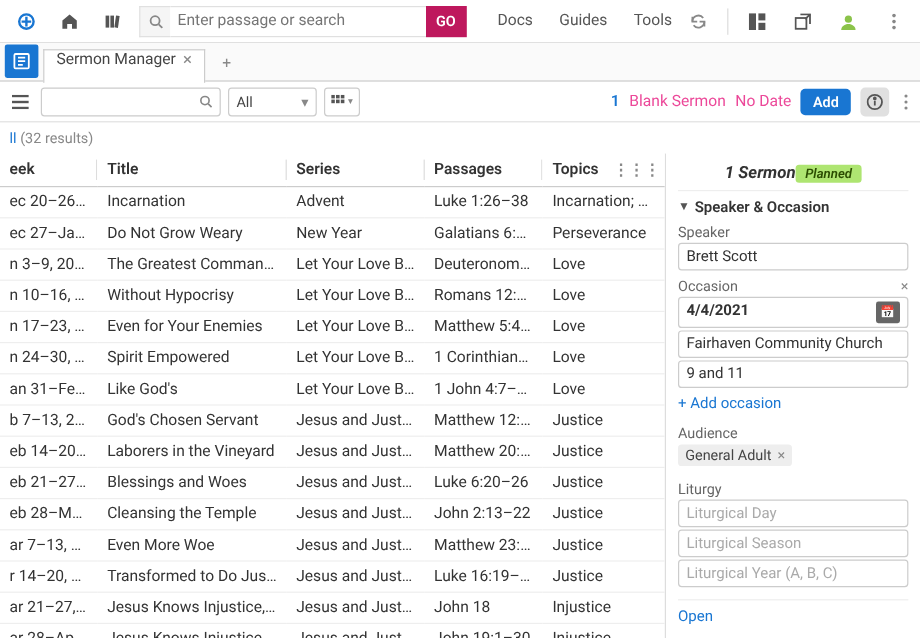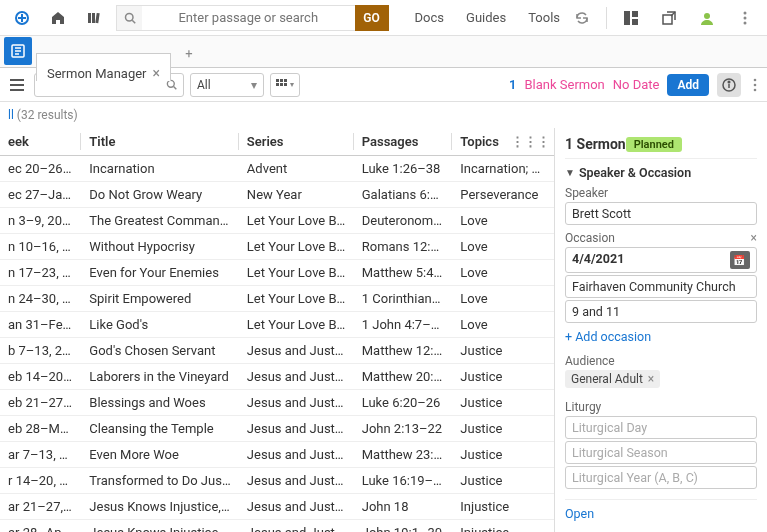--- a/index.html
+++ b/index.html
@@ -1,29 +1,29 @@
 <!DOCTYPE html>
 <html><head>
 <meta charset="utf-8">
 <style>
 * { box-sizing: border-box; margin: 0; padding: 0; font-family: -apple-system, BlinkMacSystemFont, "Segoe UI", Roboto, sans-serif; }
 body { font-size: 13px; color: #333; background: #fff; overflow: hidden; width: 767px; height: 532px; position: relative; }
 .topbar { height: 36px; display: flex; align-items: center; padding: 0 8px; gap: 8px; border-bottom: 1px solid #e0e0e0; }
 .topbar .icon-btn { width: 28px; height: 28px; display: flex; align-items: center; justify-content: center; cursor: pointer; color: #555; border-radius: 4px; }
 .searchwrap { flex: 1; display: flex; align-items: center; max-width: 300px; }
 .searchwrap .mag { width: 26px; height: 26px; background: #f5f5f5; display:flex;align-items:center;justify-content:center; color:#888; border:1px solid #e0e0e0; border-right:none; }
-.searchwrap input { flex:1; height:26px; border:1px solid #e0e0e0; border-left:none; border-right:none; padding:0 6px; font-size:13px; outline:none; color:#1d4ed8;text-align:center; }
-.go-btn { height:26px; width:34px; background:#a16207; color:#fff; border:none; font-weight:600; font-size:12px; cursor:pointer; }
+.searchwrap input { flex:1; height:26px; border:1px solid #e0e0e0; border-left:none; border-right:none; padding:0 6px; font-size:13px; outline:none; color:#1d4ed8; }
+.go-btn { height:26px; width:34px; background:#be185d; color:#fff; border:none; font-weight:600; font-size:12px; cursor:pointer; }
 .topnav { display:flex; gap:22px; margin-left:18px; }
 .topnav span { color:#555; cursor:pointer; }
 .topbar-right { margin-left:auto; display:flex; align-items:center; gap:10px; }
 .topbar-right .div { width:1px; height:22px; background:#ddd; }
 .tabbar { height:32px; display:flex; align-items:flex-end; border-bottom:1px solid #ccc; background:#fafafa; padding-left:4px; }
 .logo-tab { width:28px; height:28px; background:#1976d2; color:#fff; display:flex;align-items:center;justify-content:center; font-weight:bold; border-radius:2px; margin-right:4px; margin-bottom:2px;}
-.tab { height:28px; background:#fff; border:1px solid #ccc; border-bottom:none; padding:0 10px; display:flex; align-items:flex-end; gap:6px; font-size:13px; color:#444; position:relative; top:14px;}
+.tab { height:28px; background:#fff; border:1px solid #ccc; border-bottom:none; padding:0 10px; display:flex; align-items:flex-start; gap:6px; font-size:13px; color:#444; position:relative; top:2px;}
 .tab .close { color:#888; cursor:pointer; font-size:14px;}
 .addtab { width:28px; height:28px; display:flex;align-items:center;justify-content:center; color:#888; cursor:pointer; margin-left:4px;}
 .toolbar { height:34px; display:flex; align-items:center; padding:0 6px; gap:6px; border-bottom:1px solid #e0e0e0;}
 .tb-menu { width:22px; height:22px; display:flex;align-items:center;justify-content:center; color:#555; cursor:pointer; }
 .tb-search { width:150px; height:24px; border:1px solid #ccc; border-radius:3px; display:flex; align-items:center; padding:0 6px; color:#888; }
 .tb-search span { margin-left:auto; }
 .tb-filter { width:74px; height:24px; border:1px solid #ccc; border-radius:3px; display:flex; align-items:center; padding:0 6px; color:#444; font-size:12px;}
 .tb-filter .chev { margin-left:auto; color:#888;}
 .tb-view { width:30px; height:24px; border:1px solid #ccc; border-radius:3px; display:flex;align-items:center;justify-content:center; color:#555;}
 .tb-right { margin-left:auto; display:flex; align-items:center; gap:8px;}
@@ -35,21 +35,21 @@
 .results-row { padding:6px 8px; color:#888; font-size:12px; }
 .results-row .ll { color:#1976d2; cursor:pointer;}
 .main { display:flex; height:calc(532px - 36px - 32px - 34px - 26px); }
 .tablewrap { flex:1; overflow:hidden; border-right:1px solid #ddd; }
 table { width:100%; border-collapse:collapse; table-layout:fixed; }
 thead th { text-align:left; font-weight:600; color:#333; padding:6px 8px; border-bottom:1px solid #ccc; background:#fff; font-size:13px; position:relative;}
 thead th:not(:last-child)::after { content:""; position:absolute; right:0; top:20%; height:60%; width:1px; background:#ddd;}
 .colopts { position:absolute; right:4px; top:6px; color:#888; cursor:pointer;}
 tbody td { padding:5px 8px; border-bottom:1px solid #eee; white-space:nowrap; overflow:hidden; text-overflow:ellipsis; color:#333; font-size:13px;}
 .sidebar { width:212px; padding:8px 10px 10px 10px; overflow-y:auto; font-size:12.5px;}
-.side-title { display:flex; align-items:center; justify-content:flex-start; margin-bottom:6px;}
+.side-title { display:flex; align-items:center; justify-content:center; margin-bottom:6px;font-style:italic;}
 .side-title b { font-size:14px; color:#333;}
 .badge { background:#aee571; color:#2b4d00; padding:1px 8px; border-radius:3px; font-size:11px; font-weight:600;}
 .section-hdr { display:flex; align-items:center; gap:4px; font-weight:600; color:#333; margin:6px 0; border-top:1px solid #eee; padding-top:6px;}
 .section-hdr .tri { font-size:10px; color:#555;}
 .fld-label { color:#666; font-size:12px; margin-top:6px; display:flex; justify-content:space-between; align-items:center;}
 .fld-label .x { color:#888; cursor:pointer;}
 .fld-input { width:100%; border:1px solid #ccc; border-radius:3px; padding:3px 6px; margin-top:2px; font-size:12.5px; color:#333; background:#fff;}
 .fld-date { display:flex; font-weight:bold;}
 .fld-date .cal { margin-left:auto; background:#666; color:#fff; width:20px; height:18px; display:flex;align-items:center;justify-content:center; border-radius:2px; font-size:10px;}
 .link-blue { color:#1976d2; cursor:pointer; margin-top:6px; display:inline-block;}

